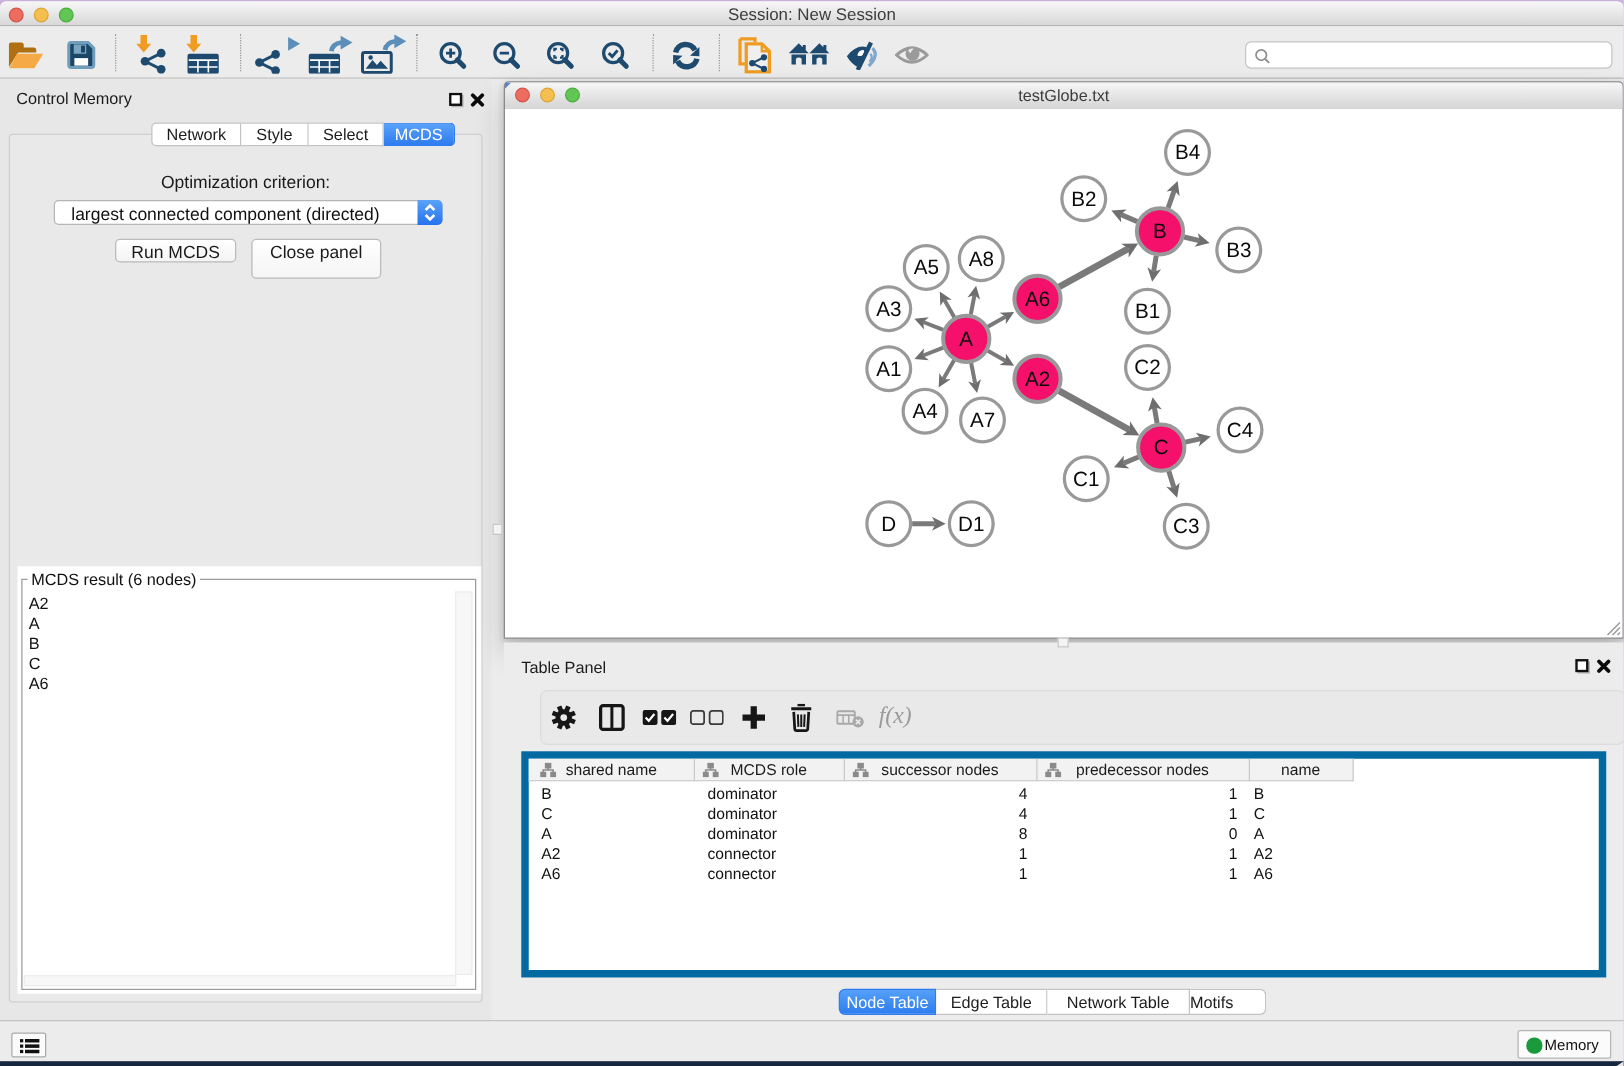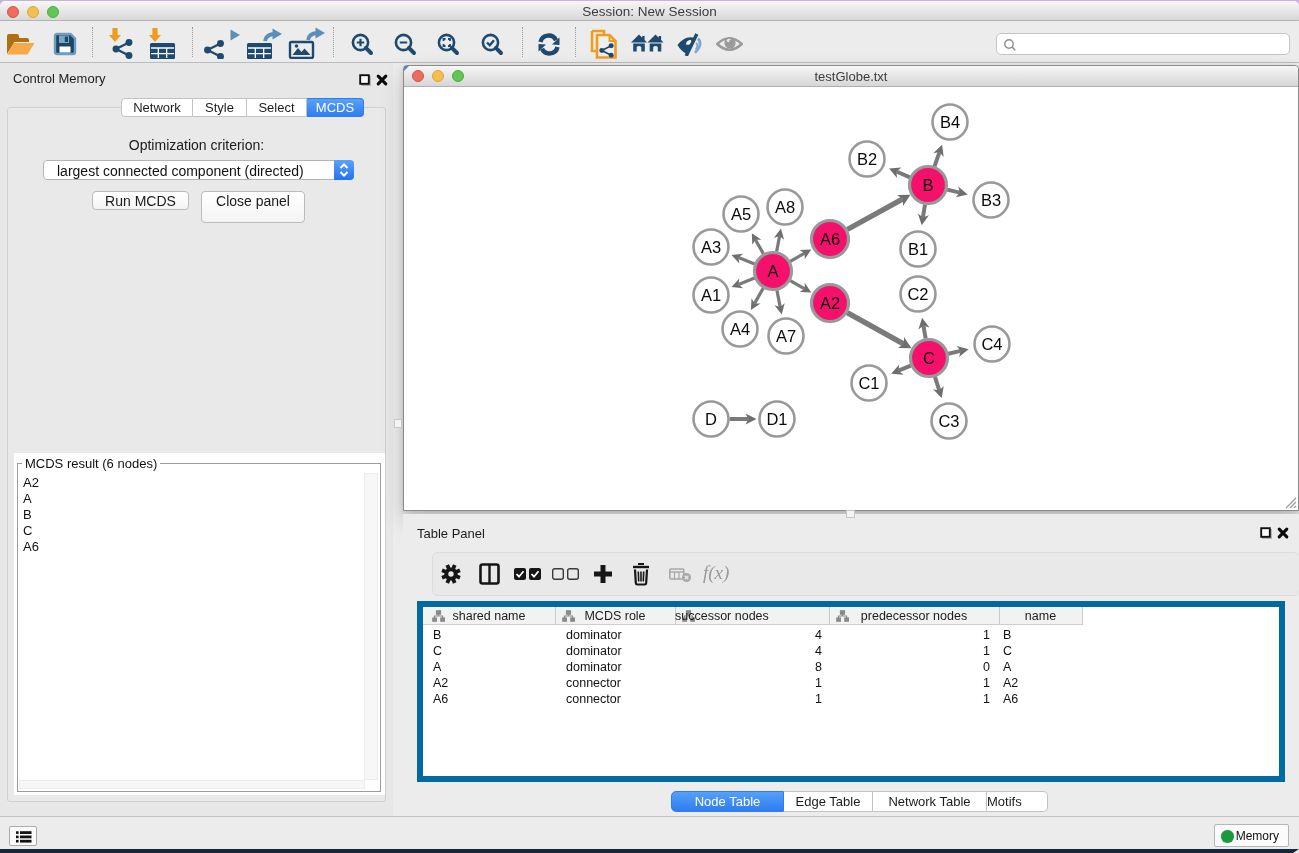--- a/index.html
+++ b/index.html
@@ -413,21 +413,21 @@
               <rect x="8.8" y="8" width="3.6" height="3.2" fill="#8a8a8a"></rect>
             </g>
           </svg>
           <div class="colsep" style="left:132px;"></div>
         <div class="colsep" style="left:252px;"></div>
         <div class="colsep" style="left:406px;"></div>
         <div class="colsep" style="left:576px;"></div>
         <div class="colsep" style="left:659px;"></div>
         <div class="th" style="left:0;width:132px;text-align:center;">shared name</div>
         <div class="th" style="left:132px;width:120px;text-align:center;">MCDS role</div>
-        <div class="th" style="left:252px;width:154px;">successor nodes</div>
+        <div class="th" style="left:252px;width:154px;text-align:center;">successor nodes</div>
         <div class="th" style="left:406px;width:170px;text-align:center;">predecessor nodes</div>
         <div class="th" style="left:576px;width:83px;text-align:center;">name</div>
       </div>
       <div class="td" style="left:10px;top:21px;">B</div>
 <div class="td" style="left:143px;top:21px;">dominator</div>
 <div class="td" style="left:252px;top:21px;width:147px;text-align:right;">4</div>
 <div class="td" style="left:406px;top:21px;width:161px;text-align:right;">1</div>
 <div class="td" style="left:580px;top:21px;">B</div>
 <div class="td" style="left:10px;top:37px;">C</div>
 <div class="td" style="left:143px;top:37px;">dominator</div>
@@ -444,21 +444,21 @@
 <div class="td" style="left:252px;top:69px;width:147px;text-align:right;">1</div>
 <div class="td" style="left:406px;top:69px;width:161px;text-align:right;">1</div>
 <div class="td" style="left:580px;top:69px;">A2</div>
 <div class="td" style="left:10px;top:85px;">A6</div>
 <div class="td" style="left:143px;top:85px;">connector</div>
 <div class="td" style="left:252px;top:85px;width:147px;text-align:right;">1</div>
 <div class="td" style="left:406px;top:85px;width:161px;text-align:right;">1</div>
 <div class="td" style="left:580px;top:85px;">A6</div>
     </div>
     <div class="btabs" style="left:268px;top:277px;">
-      <div class="tab sel" style="width:113px;padding:0;text-align:center;">Node Table</div>
+      <div class="tab sel" style="width:78px;padding:0;text-align:center;">Node Table</div>
         <div class="tab" style="width:89px;padding:0;text-align:center;">Edge Table</div>
         <div class="tab" style="width:114px;padding:0;text-align:center;">Network Table</div>
         <div class="tab" style="width:61px;padding:0;text-align:left;">Motifs</div>
     </div>
   </div>
   <div id="statusbar">
     <div id="listbtn"><svg width="28" height="20" viewBox="0 0 28 20">
           <g fill="#111">
             <rect x="6" y="4.3" width="2.6" height="2.6"></rect>
             <rect x="10" y="4.2" width="11.5" height="2.8"></rect>

